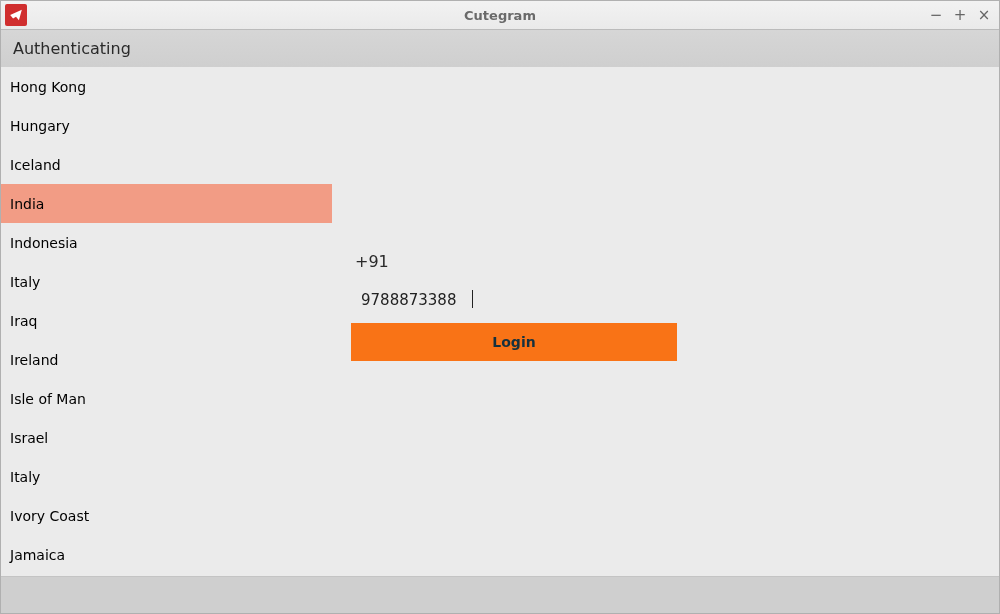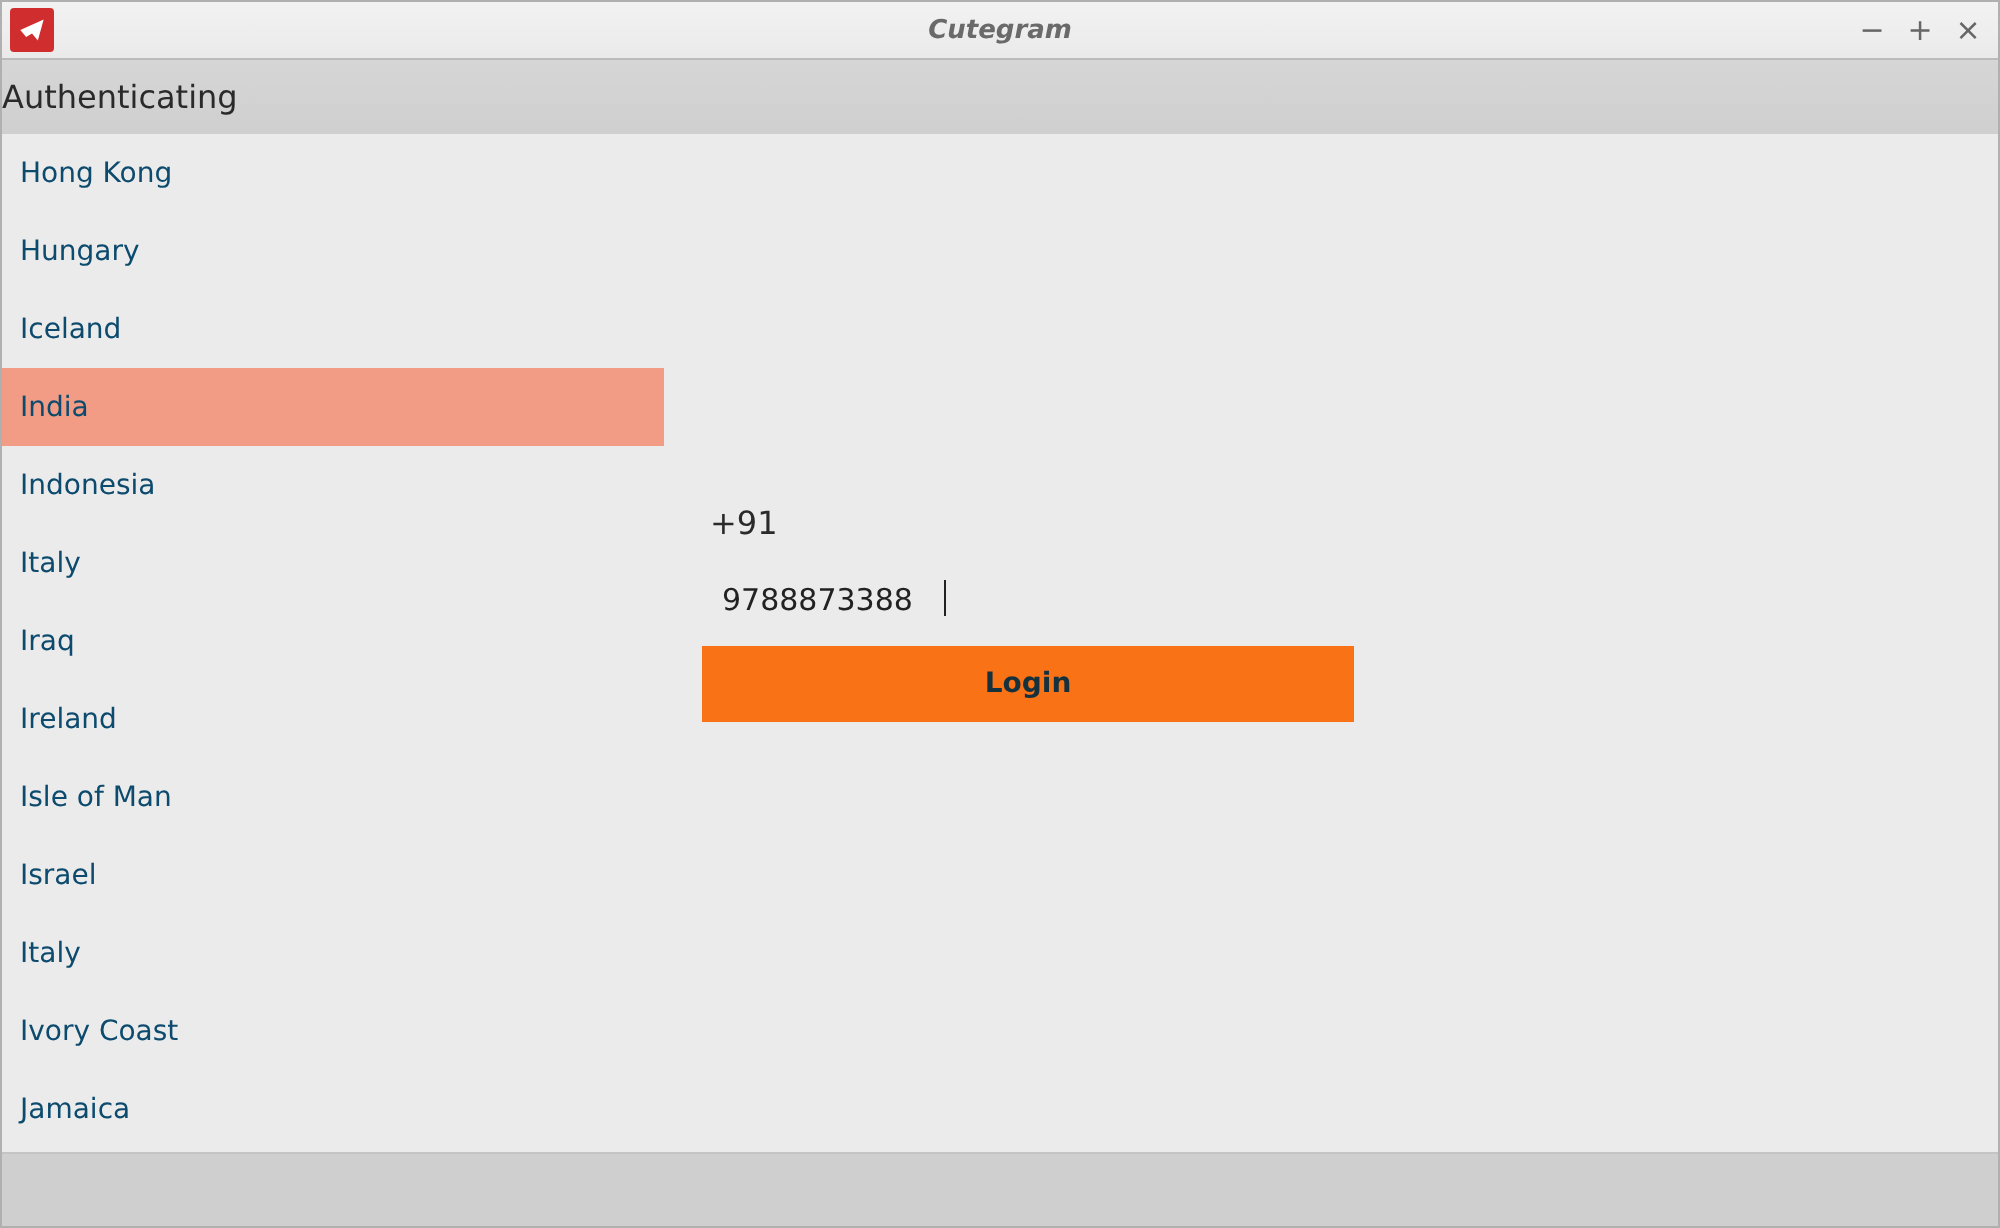--- a/index.html
+++ b/index.html
@@ -45,21 +45,20 @@
     }
     .titlebar-title {
       position: absolute;
       left: 0;
       right: 0;
       text-align: center;
       font-size: 13px;
       font-weight: bold;
       color: #6a6a6a;
       pointer-events: none;
-      font-style: italic;
     }
     .win-controls {
       position: absolute;
       right: 8px;
       top: 0;
       height: 100%;
       display: flex;
       align-items: center;
       gap: 10px;
       color: #666;
@@ -69,20 +68,21 @@
       width: 14px;
       text-align: center;
       cursor: pointer;
       line-height: 1;
     }
     .subheader {
       height: 37px;
       background: linear-gradient(to bottom, #d6d6d6, #cfcfcf);
       display: flex;
       align-items: center;
+      padding-left: 12px;
       font-size: 16px;
       color: #2a2a2a;
     }
     .content {
       flex: 1;
       background: #ebebeb;
       position: relative;
       overflow: hidden;
     }
     .country-list {
@@ -90,21 +90,21 @@
       top: 0;
       left: 0;
       width: 331px;
     }
     .country-item {
       height: 39px;
       display: flex;
       align-items: center;
       padding-left: 9px;
       font-size: 14px;
-      color: #0c4a6e;
+      color: #000000;
       cursor: pointer;
     }
     .country-item.selected {
       background: #f29c85;
       text-align: center;
     }
     .login-panel {
       position: absolute;
       left: 350px;
       top: 185px;

